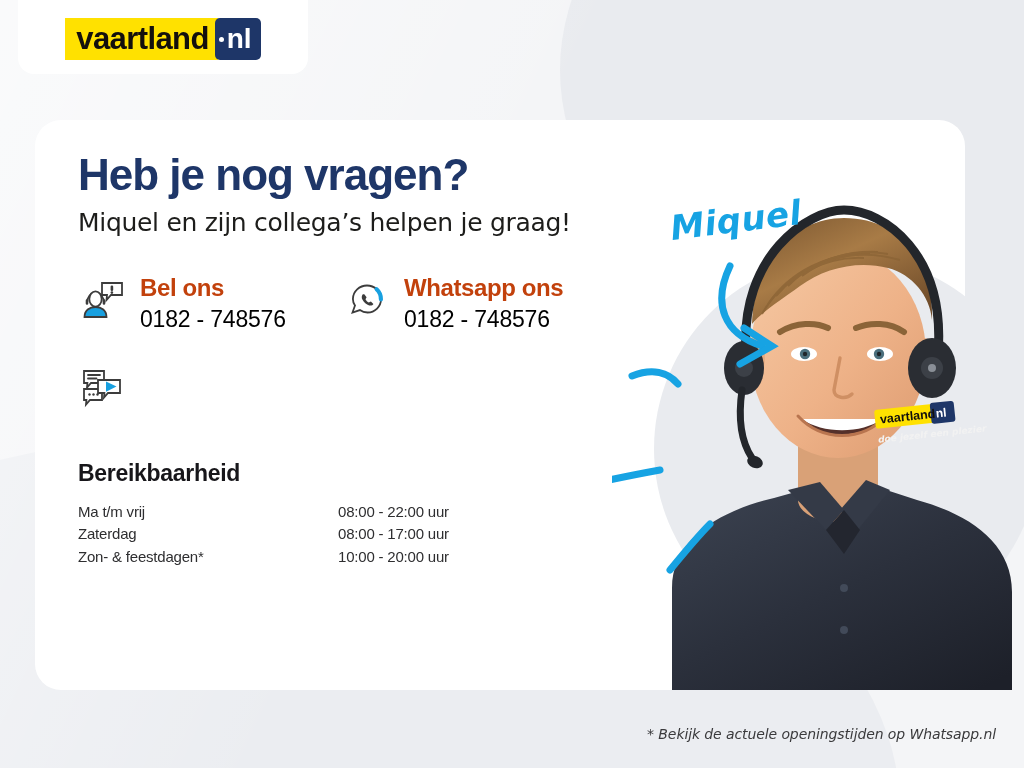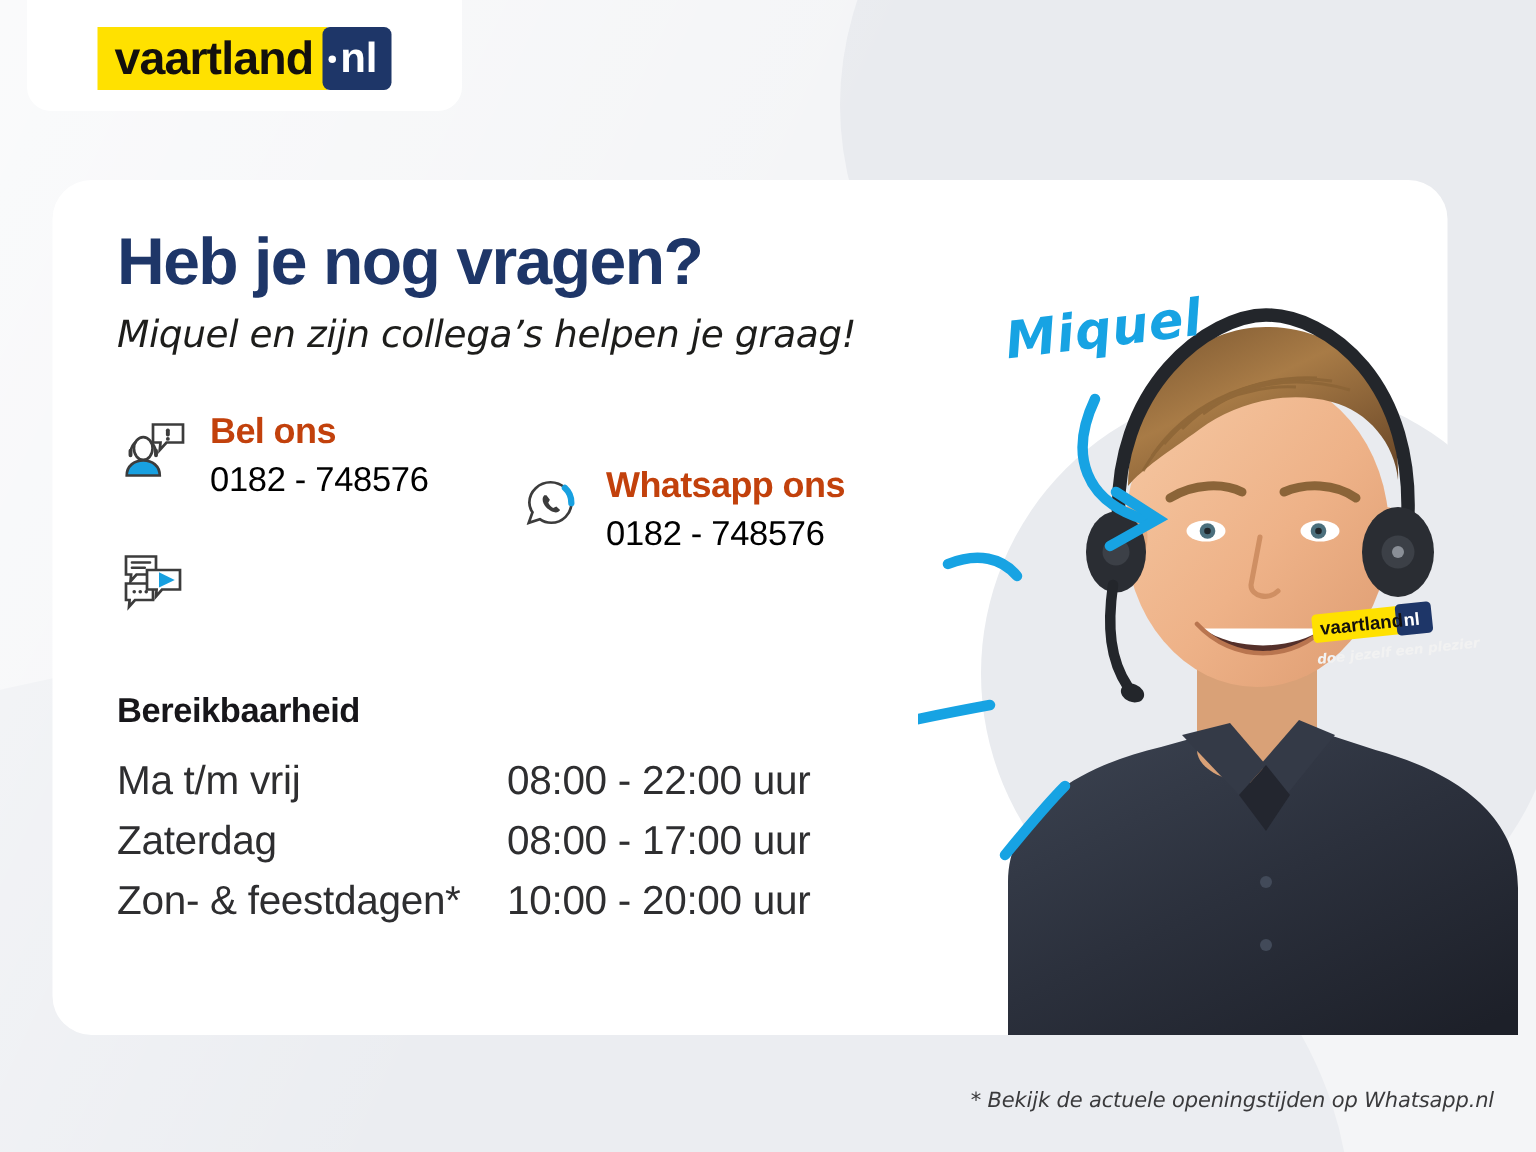--- a/index.html
+++ b/index.html
@@ -122,33 +122,32 @@
     font-size: 44px;
     font-weight: 700;
     letter-spacing: -1px;
     line-height: 1.05;
   }
   #subhead {
     margin-top: 10px;
     color: #1d1d1b;
     font-size: 25px;
     font-family: "DejaVu Sans", sans-serif;
-    font-style: italic;
     letter-spacing: -0.3px;
   }
 
   
   #contact-grid {
     margin-top: 36px;
     position: relative;
     height: 165px;
   }
   .contact-item { position: absolute; display: flex; align-items: flex-start; gap: 14px; }
   .contact-item[data-pos="call"]   { left: 0;   top: 0; }
-  .contact-item[data-pos="whats"]  { left: 264px; top: 0; margin-top: 36px; }
+  .contact-item[data-pos="whats"]  { left: 264px; top: 0; }
   .contact-item[data-pos="chat"]   { left: 0;   top: 88px; }
 
   .ci-icon { width: 48px; height: 48px; flex: 0 0 48px; margin-top: 2px; }
   .ci-text { padding-top: 1px; }
   .ci-title {
     font-size: 24px;
     font-weight: 700;
     color: #c2410c;
     letter-spacing: -0.4px;
     line-height: 1.15;
@@ -163,21 +162,21 @@
 
   
   #hours-block { margin-top: 22px; }
   #hours-title {
     font-size: 23px;
     font-weight: 700;
     color: #17161a;
     letter-spacing: -0.3px;
     margin-bottom: 14px;
   }
-  .hours-row { display: flex; font-size: 27px; color: #2e2e30; line-height: 1.48; letter-spacing: -0.2px; }
+  .hours-row { display: flex; font-size: 15px; color: #2e2e30; line-height: 1.48; letter-spacing: -0.2px; }
   .hours-day  { width: 260px; }
   .hours-time { width: 240px; }
 
   
   #footnote {
     position: absolute;
     right: 28px; bottom: 26px;
     font-size: 14px;
     font-style: italic;
     color: #3a3a3c;

